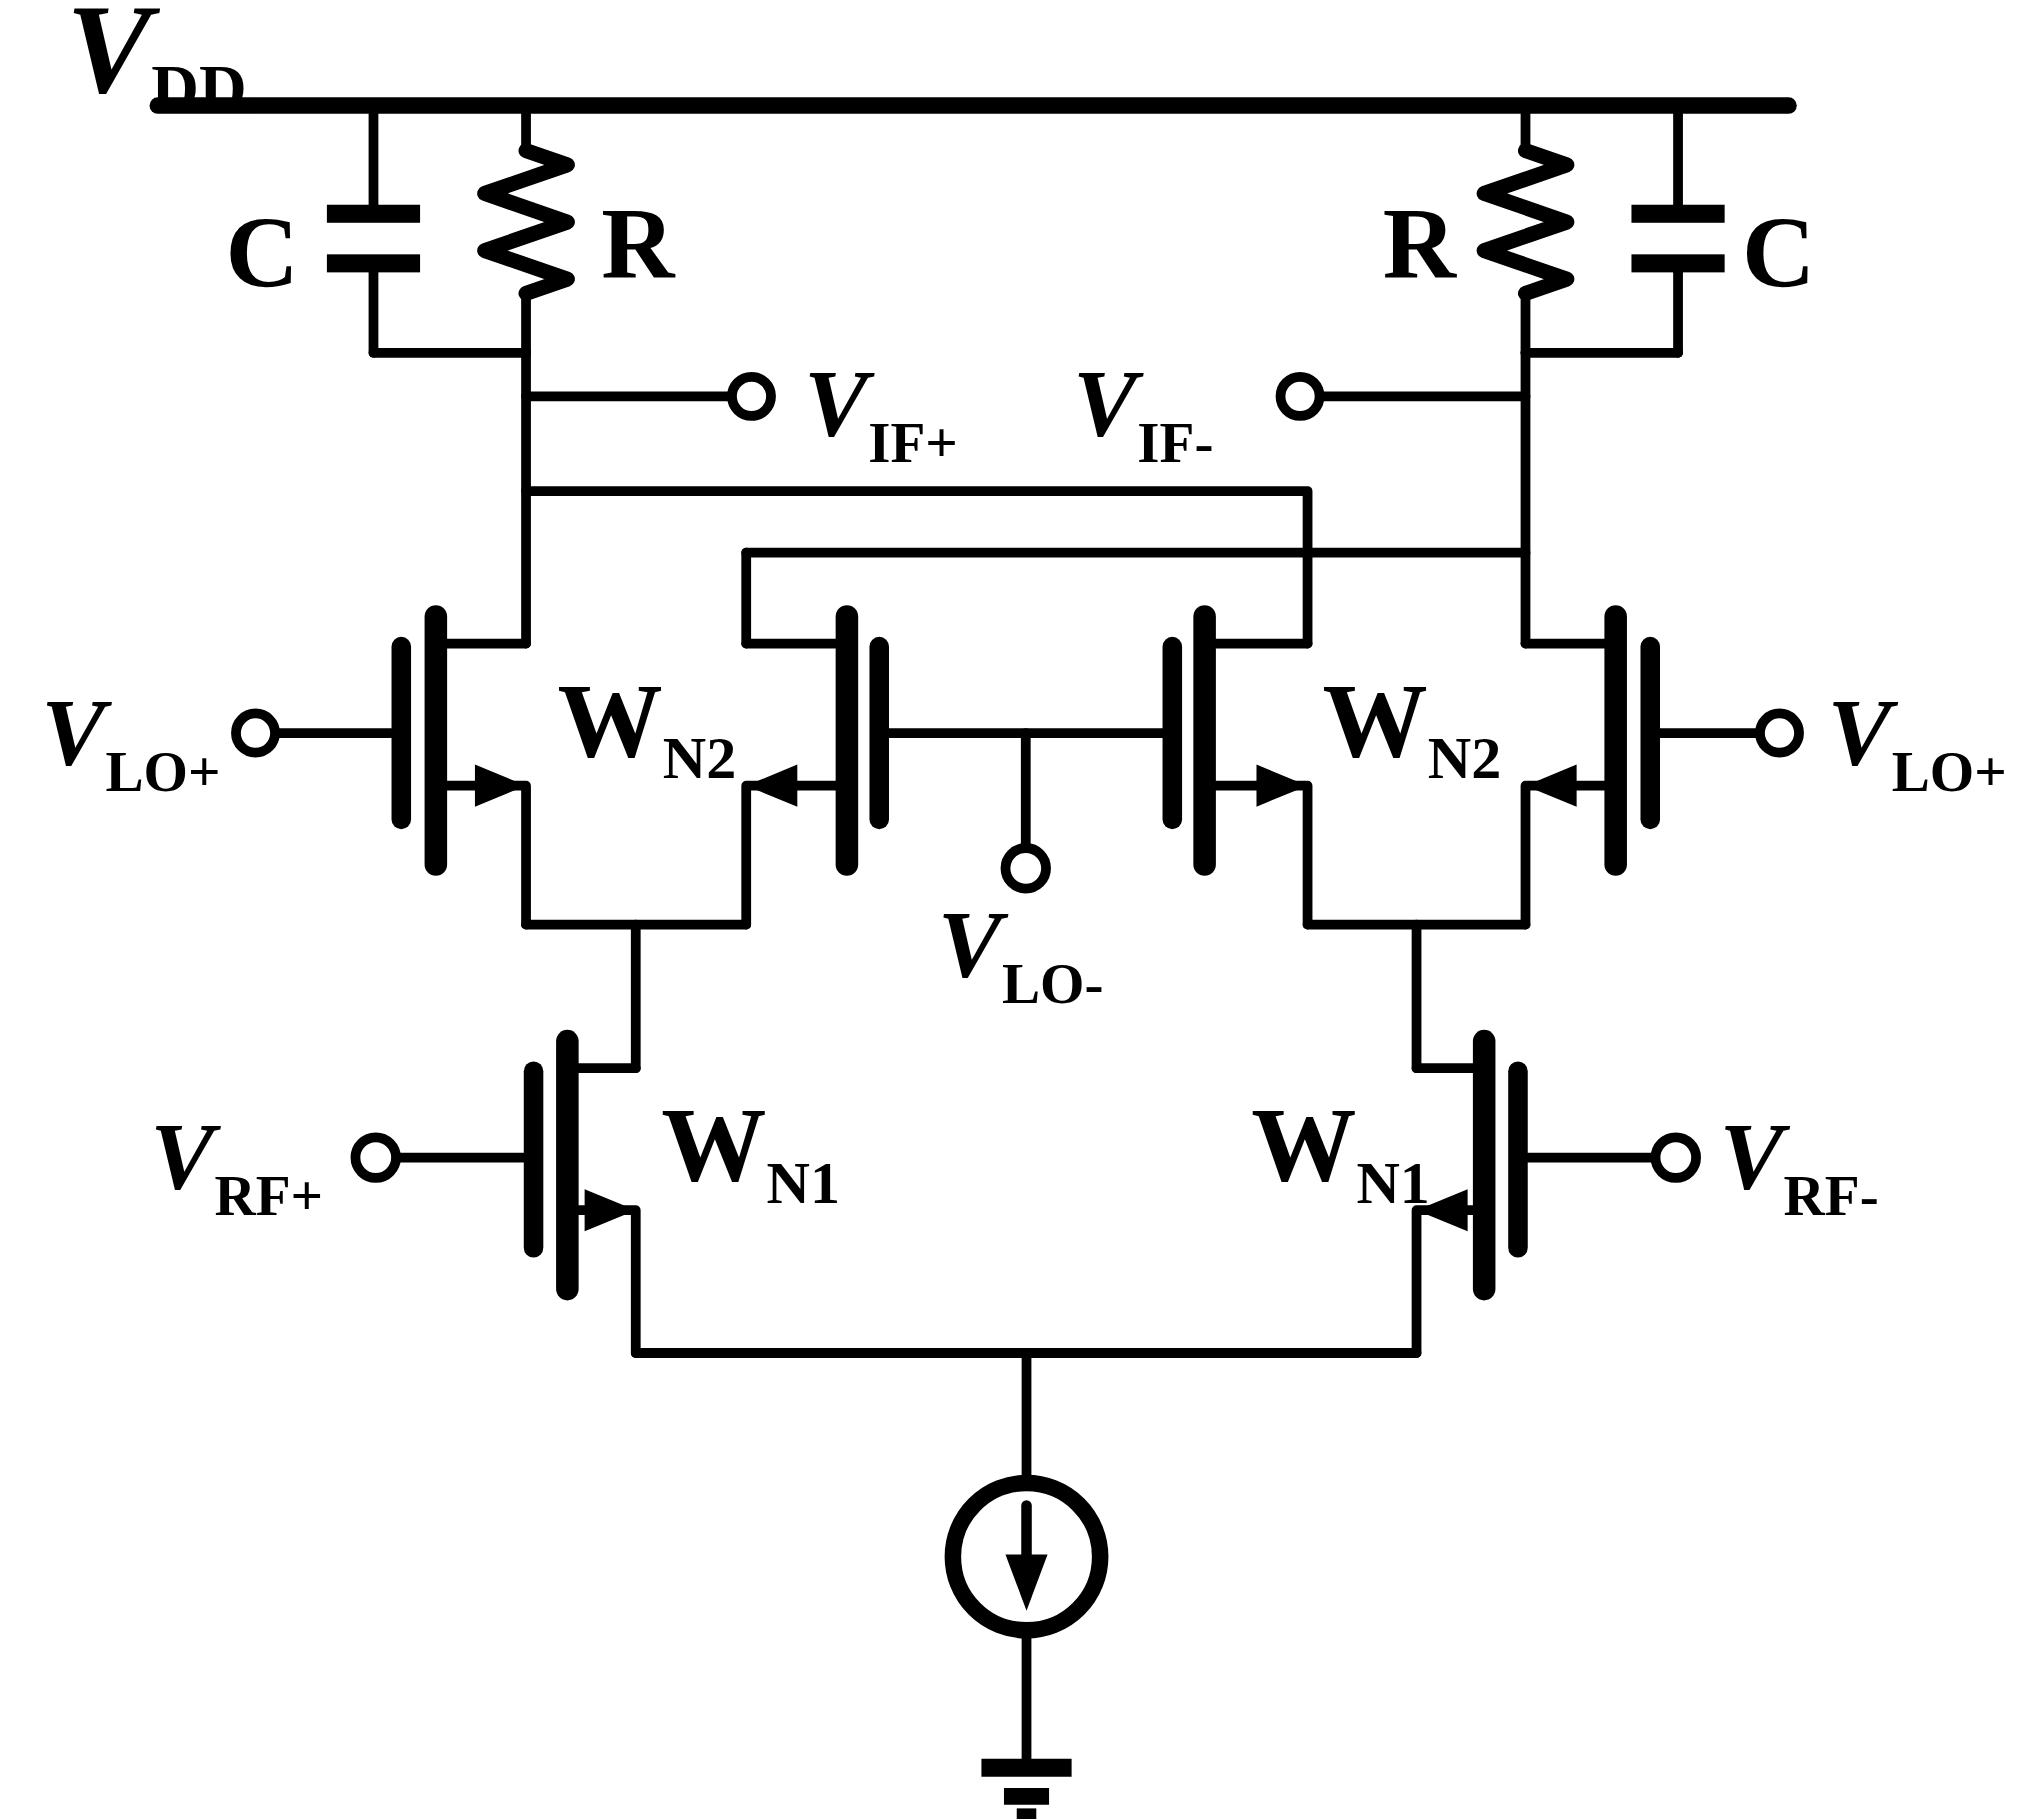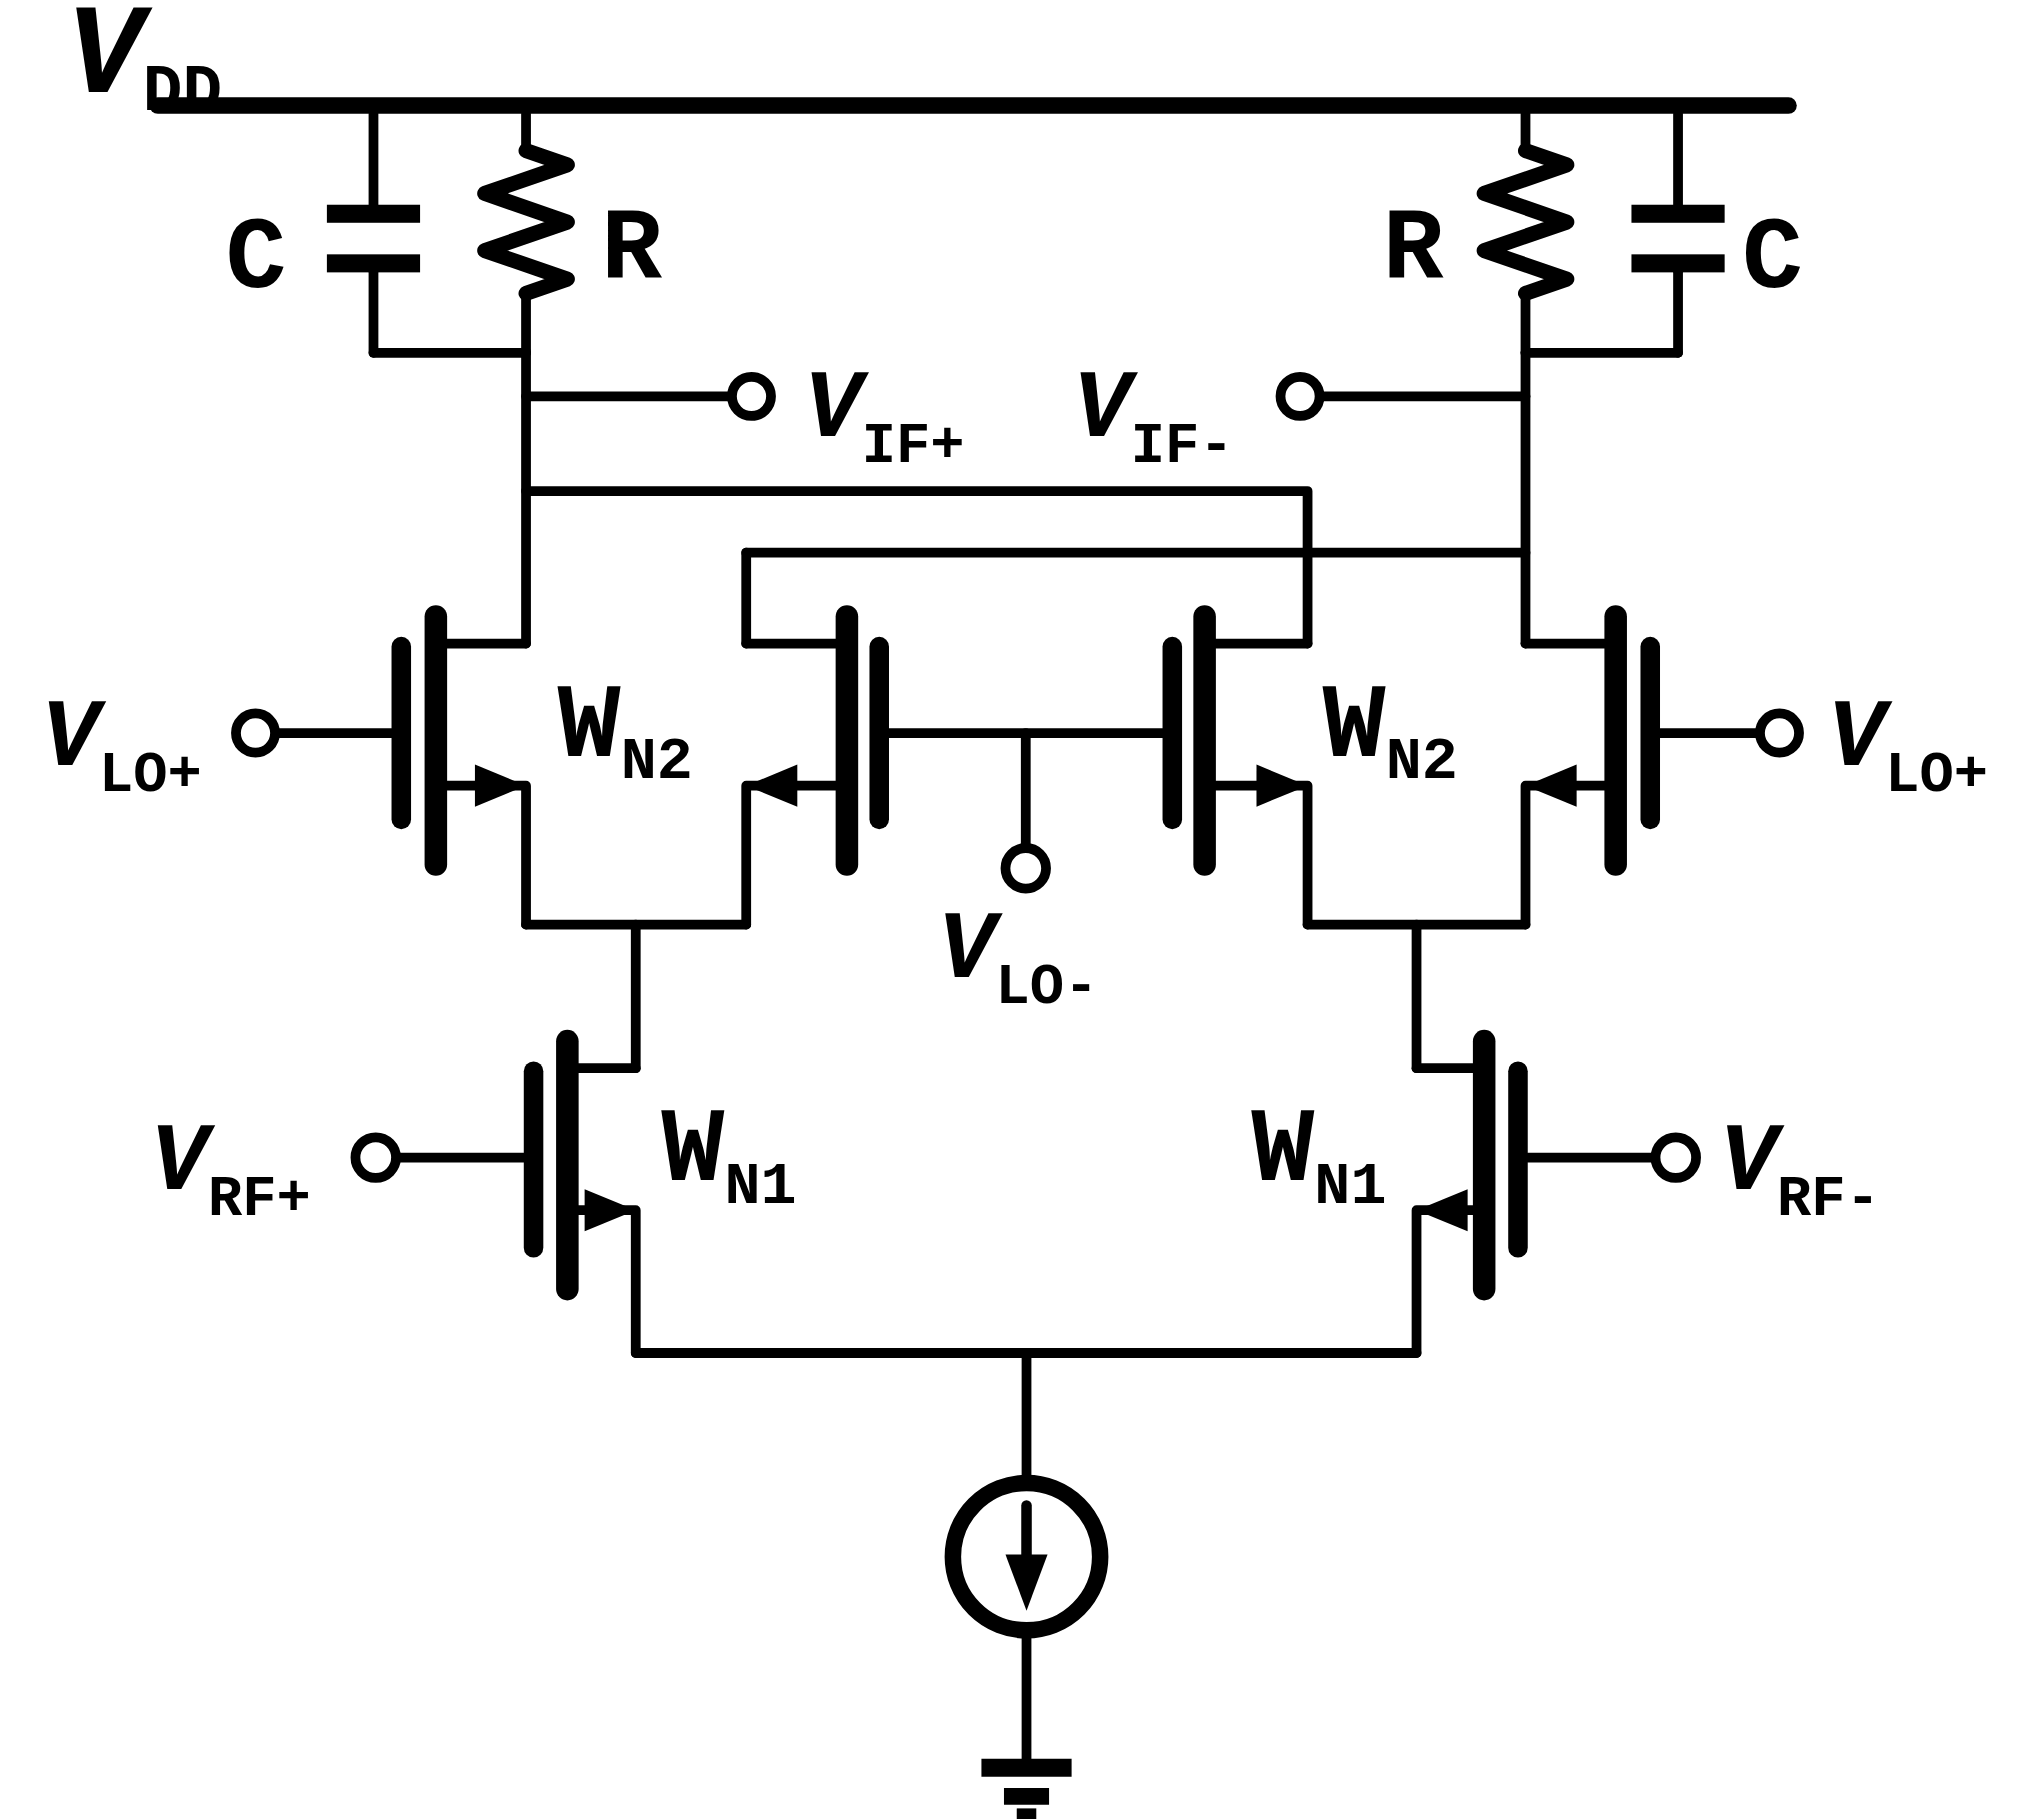--- a/index.html
+++ b/index.html
@@ -1,16 +1,16 @@
 <!DOCTYPE html>
 <html style="font-size:12px"><head>
 <meta charset="utf-8">
 <style>
   html,body{margin:0;padding:0;background:#ffffff;}
-  .page{width:2035px;height:1820px;background:#ffffff;position:relative;font-family:Liberation Mono, monospace;}
+  .page{width:2035px;height:1820px;background:#ffffff;position:relative;font-family:Liberation Serif, serif;}
   svg{display:block;}
   .wire{fill:none;stroke:#000000;stroke-width:13;stroke-linecap:round;stroke-linejoin:round;}
   .rail{fill:none;stroke:#000000;stroke-width:22;stroke-linecap:round;}
   .chan{fill:none;stroke:#000000;stroke-width:30;stroke-linecap:round;}
   .gate{fill:none;stroke:#000000;stroke-width:26;stroke-linecap:round;}
   .zig{fill:none;stroke:#000000;stroke-width:20;stroke-linecap:round;stroke-linejoin:round;}
   .plate{fill:#000000;stroke:none;}
   .term{fill:#ffffff;stroke:#000000;stroke-width:13;}
   .csrc{fill:#ffffff;stroke:#000000;stroke-width:22;}
   .arrow{fill:#000000;stroke:none;}

